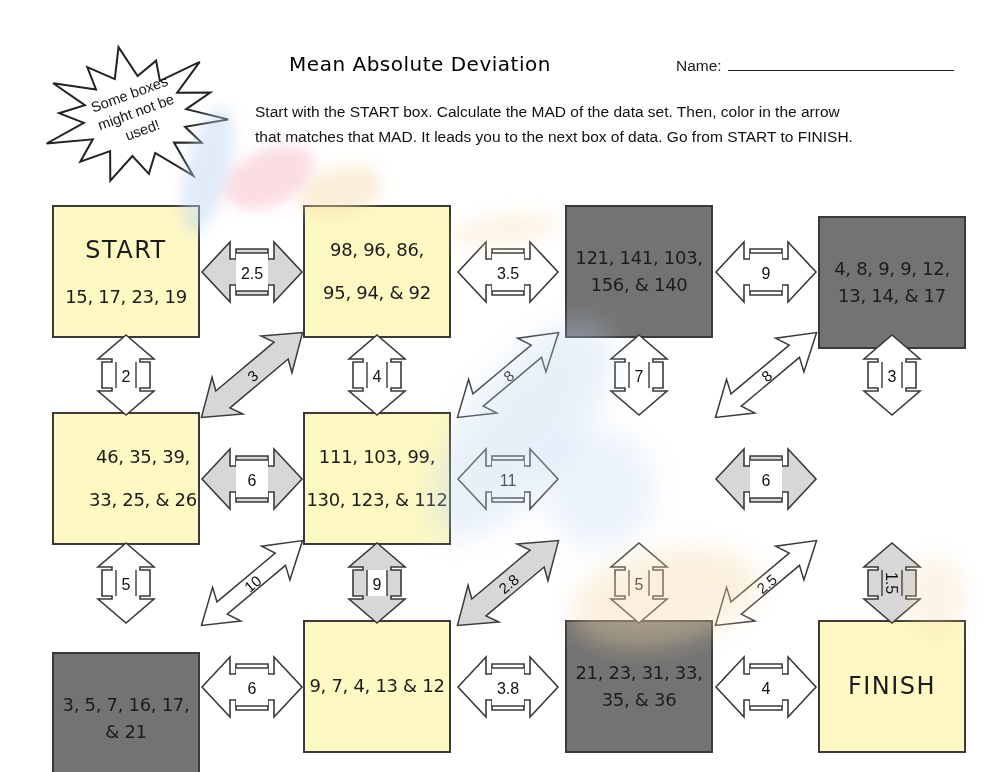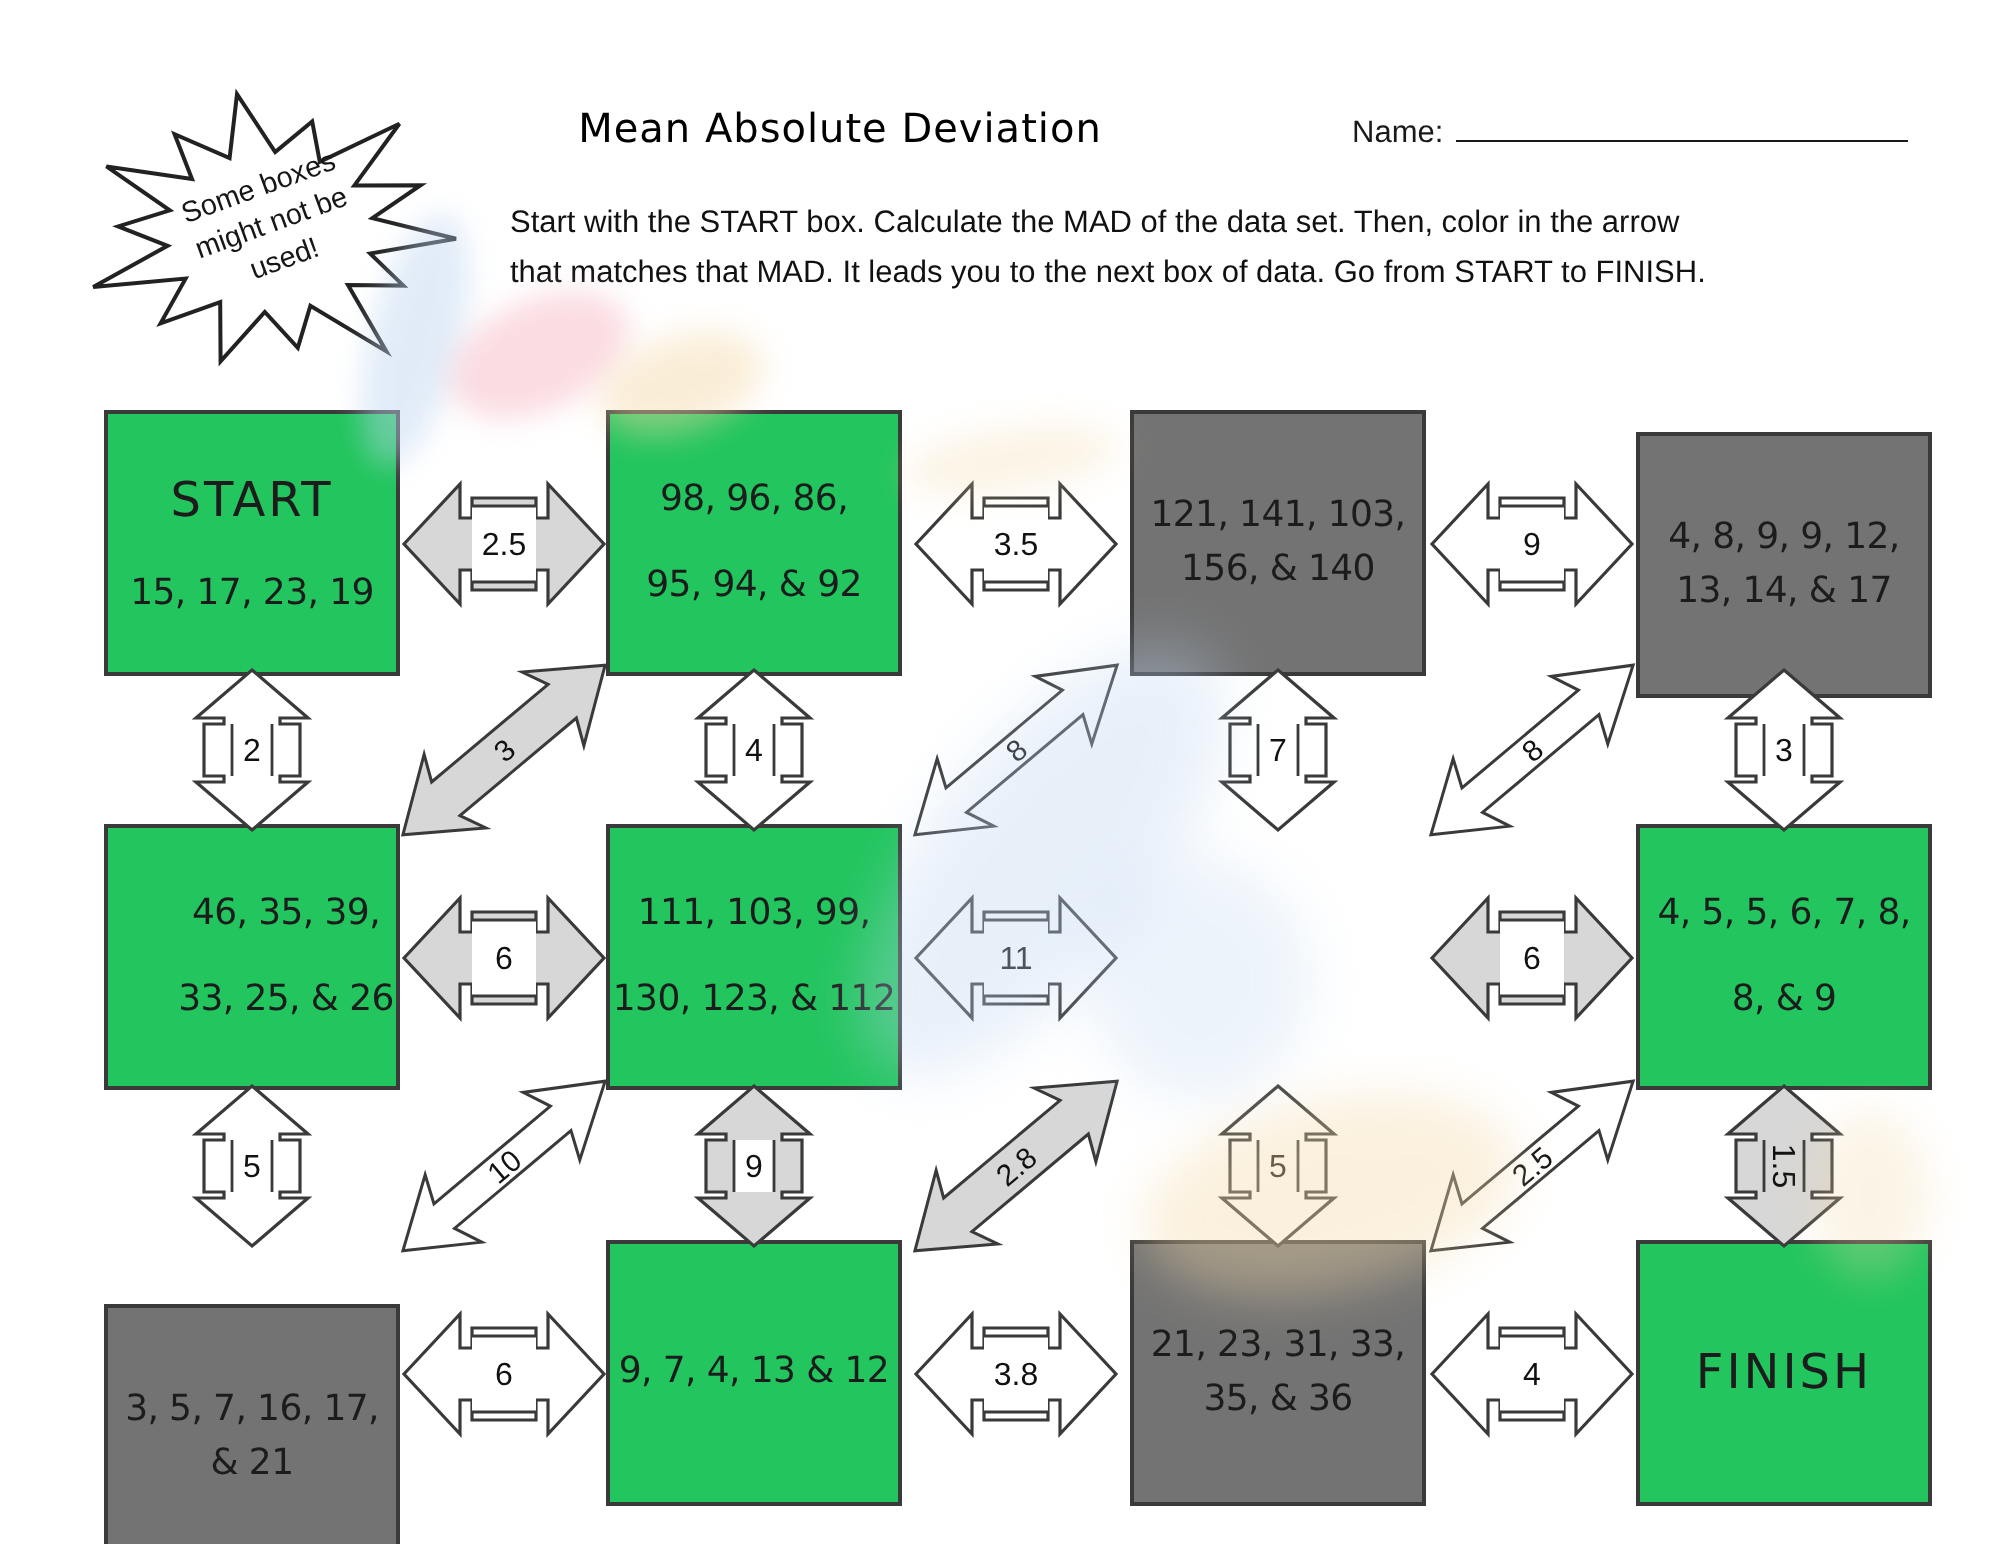--- a/index.html
+++ b/index.html
@@ -17,21 +17,21 @@
     border-bottom:1.6px solid #1a1a1a;vertical-align:baseline;
   }
   .instructions{position:absolute;left:255px;top:100px;width:710px;font-size:15.5px;line-height:1.6;color:#111;}
   .box{
     position:absolute;width:148px;height:133px;box-sizing:border-box;
     border:2px solid #3a3a3a;background:#737373;display:flex;flex-direction:column;
     align-items:center;justify-content:center;text-align:center;
     font-family:"DejaVu Sans",sans-serif;font-size:18px;line-height:1.45;
     letter-spacing:-.3px;color:#1c1c1c;z-index:2;
   }
-  .box.shaded{background:#22c55e;gap:17px;}
+  .box.shaded{background:#fef9c3;gap:17px;}
   .box .line{display:block;white-space:nowrap;}
   .box .line.big{font-size:24px;letter-spacing:1.5px;}
   .arrow{position:absolute;z-index:3;overflow:visible;}
   .albl{font-family:"Liberation Sans",sans-serif;font-size:16px;fill:#111;}
   .albl.small{font-size:15px;}
   .burst{position:absolute;z-index:4;}
   .burst-text{
     position:absolute;left:50px;top:84px;width:172px;z-index:5;
     transform:rotate(-20deg);text-align:center;font-size:14.5px;line-height:1.3;color:#161616;
   }
@@ -74,24 +74,20 @@
       <span class="line">13, 14, &amp; 17</span>
     </div>
     <div class="box shaded" style="left: 52px; top: 412px; padding-left: 34px;">
       <span class="line">46, 35, 39,</span>
       <span class="line">33, 25, &amp; 26</span>
     </div>
     <div class="box shaded" style="left: 303px; top: 412px;">
       <span class="line">111, 103, 99,</span>
       <span class="line">130, 123, &amp; 112</span>
     </div>
-    <div class="box shaded" style="left: 818px; top: 412px;">
-      <span class="line">4, 5, 5, 6, 7, 8,</span>
-      <span class="line">8, &amp; 9</span>
-    </div>
     <div class="box" style="left: 52px; top: 620px; margin-top: 32px;">
       <span class="line">3, 5, 7, 16, 17,</span>
       <span class="line">&amp; 21</span>
     </div>
     <div class="box shaded" style="left: 303px; top: 620px;">
       <span class="line">9, 7, 4, 13 &amp; 12</span>
     </div>
     <div class="box" style="left: 565px; top: 620px;">
       <span class="line">21, 23, 31, 33,</span>
       <span class="line">35, &amp; 36</span>

